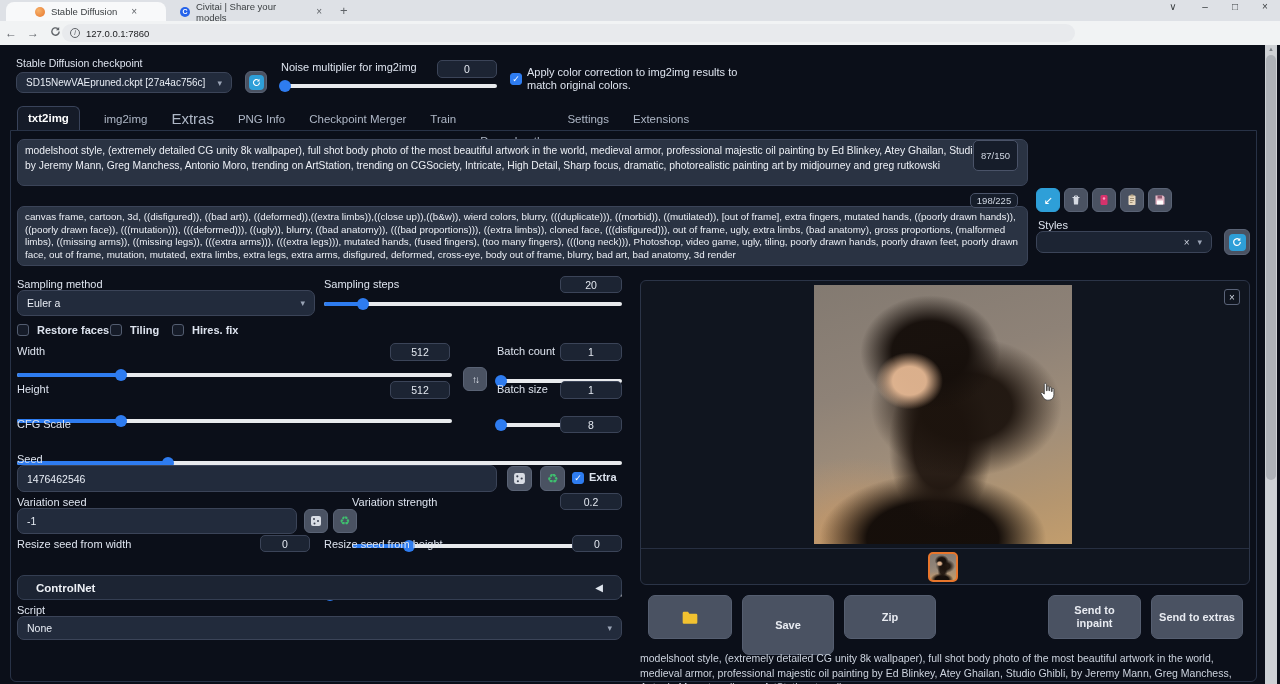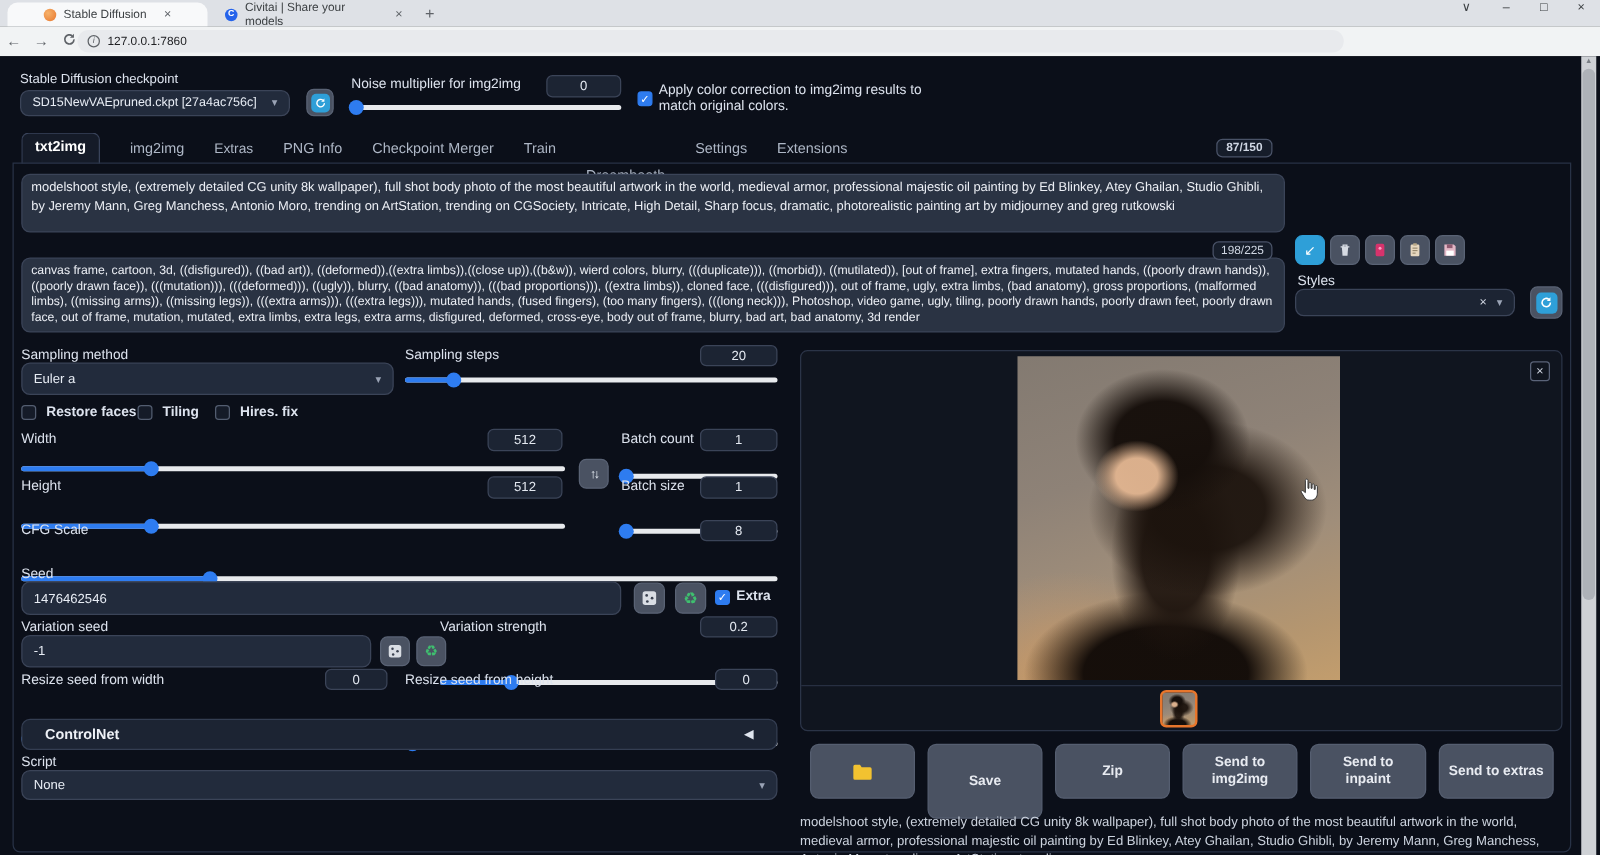--- a/index.html
+++ b/index.html
@@ -132,34 +132,34 @@
     <div class="fill" style="width:2%;"></div>
       <div class="knob" style="left:2%;"></div>
   </div>
 
   <span class="abs check on" style="left:510px; top:28px;">✓</span>
   <div class="abs lbl" style="left:527px; top:21px; width:222px; line-height:13px;">Apply color correction to img2img results to match original colors.</div>
 
   <div class="abs" style="left:17px; top:61px; height:25px; display:flex; align-items:center; gap:24px;">
     <div style="background:#151b28; border:1px solid #39435a; border-bottom:none; border-radius:6px 6px 0 0; padding:5px 10px 7px; font-size:11.5px; font-weight:bold; color:#fff;">txt2img</div>
     <div style="font-size:11.5px; color:#aeb7c6;">img2img</div>
-    <div style="font-size:11px; color:#aeb7c6;">Extras</div>
+    <div style="font-size:15px; color:#aeb7c6;">Extras</div>
     <div style="font-size:11.5px; color:#aeb7c6;">PNG Info</div>
     <div style="font-size:11.5px; color:#aeb7c6;">Checkpoint Merger</div>
     <div style="font-size:11.5px; color:#aeb7c6;">Train</div>
     <div style="font-size:11.5px; color:#aeb7c6;margin-top:44px;">Dreambooth</div>
     <div style="font-size:11.5px; color:#aeb7c6;">Settings</div>
     <div style="font-size:11.5px; color:#aeb7c6;">Extensions</div>
   </div>
   <div class="abs" style="left:10px; top:85px; width:1247px; height:552px; border:1px solid #283246; border-radius:0 0 6px 6px;"></div>
 
   <div class="abs field" style="left:17px; top:94px; width:1011px; height:47px; padding:4px 7px; overflow:hidden; background:#2a3343;">
     <div style="font-size:10.3px; line-height:14.5px; color:#eceff5;">modelshoot style, (extremely detailed CG unity 8k wallpaper), full shot body photo of the most beautiful artwork in the world, medieval armor, professional majestic oil painting by Ed Blinkey, Atey Ghailan, Studio Ghibli, by Jeremy Mann, Greg Manchess, Antonio Moro, trending on ArtStation, trending on CGSociety, Intricate, High Detail, Sharp focus, dramatic, photorealistic painting art by midjourney and greg rutkowski</div>
   </div>
-  <div class="abs counter" style="left:973px; top:66px; width:45px; height:15px;font-weight:bold;">87/150</div>
+  <div class="abs counter" style="left:973px; top:95px; width:45px; height:31px;">87/150</div>
 
   <div class="abs field" style="left:17px; top:161px; width:1011px; height:60px; padding:4px 7px; overflow:hidden; background:#2a3343;">
     <div style="font-size:9.8px; line-height:12.6px; color:#eceff5;">canvas frame, cartoon, 3d, ((disfigured)), ((bad art)), ((deformed)),((extra limbs)),((close up)),((b&amp;w)), wierd colors, blurry, (((duplicate))), ((morbid)), ((mutilated)), [out of frame], extra fingers, mutated hands, ((poorly drawn hands)), ((poorly drawn face)), (((mutation))), (((deformed))), ((ugly)), blurry, ((bad anatomy)), (((bad proportions))), ((extra limbs)), cloned face, (((disfigured))), out of frame, ugly, extra limbs, (bad anatomy), gross proportions, (malformed limbs), ((missing arms)), ((missing legs)), (((extra arms))), (((extra legs))), mutated hands, (fused fingers), (too many fingers), (((long neck))), Photoshop, video game, ugly, tiling, poorly drawn hands, poorly drawn feet, poorly drawn face, out of frame, mutation, mutated, extra limbs, extra legs, extra arms, disfigured, deformed, cross-eye, body out of frame, blurry, bad art, bad anatomy, 3d render</div>
   </div>
   <div class="abs counter" style="left:970px; top:148px; width:48px; height:15px;">198/225</div>
 
   <div class="abs lbl" style="left:17px; top:233px;">Sampling method</div>
   <div class="abs dd" style="left:17px; top:245px; width:298px; height:26px;">
     <span>Euler a</span>
     <span class="caret">▾</span>
@@ -356,23 +356,20 @@
           <path d="M1 3a2 2 0 0 1 2-2h6l2 3h10a2 2 0 0 1 2 2v11a2 2 0 0 1-2 2H3a2 2 0 0 1-2-2z" fill="#f2c230"></path>
         </svg>
     </span>
   </div>
   <div class="abs gbtn" style="left:742px; top:550px; width:92px; height:60px;">
       <span>Save</span>
     </div>
   <div class="abs gbtn" style="left:844px; top:550px; width:92px; height:44px;">
       <span>Zip</span>
     </div>
-  <div class="abs gbtn" style="left:946px; top:550px; width:92px; height:44px; padding:0 14px;">
-      <span>Send to img2img</span>
-    </div>
   <div class="abs gbtn" style="left:1151px; top:550px; width:92px; height:44px;">
       <span>Send to extras</span>
     </div>
   <div class="abs gbtn" style="left:1048px; top:550px; width:93px; height:44px; padding:0 18px;">
       <span>Send to inpaint</span>
     </div>
 
   <div class="abs" style="left:640px; top:606px; width:610px; font-size:10.5px; line-height:14.5px; color:#ccd3de;">modelshoot style, (extremely detailed CG unity 8k wallpaper), full shot body photo of the most beautiful artwork in the world, medieval armor, professional majestic oil painting by Ed Blinkey, Atey Ghailan, Studio Ghibli, by Jeremy Mann, Greg Manchess, Antonio Moro, trending on ArtStation, trending on</div>
 
   <div class="abs" style="left:1265px; top:0; width:12px; height:639px; background:#ced1d5;">

